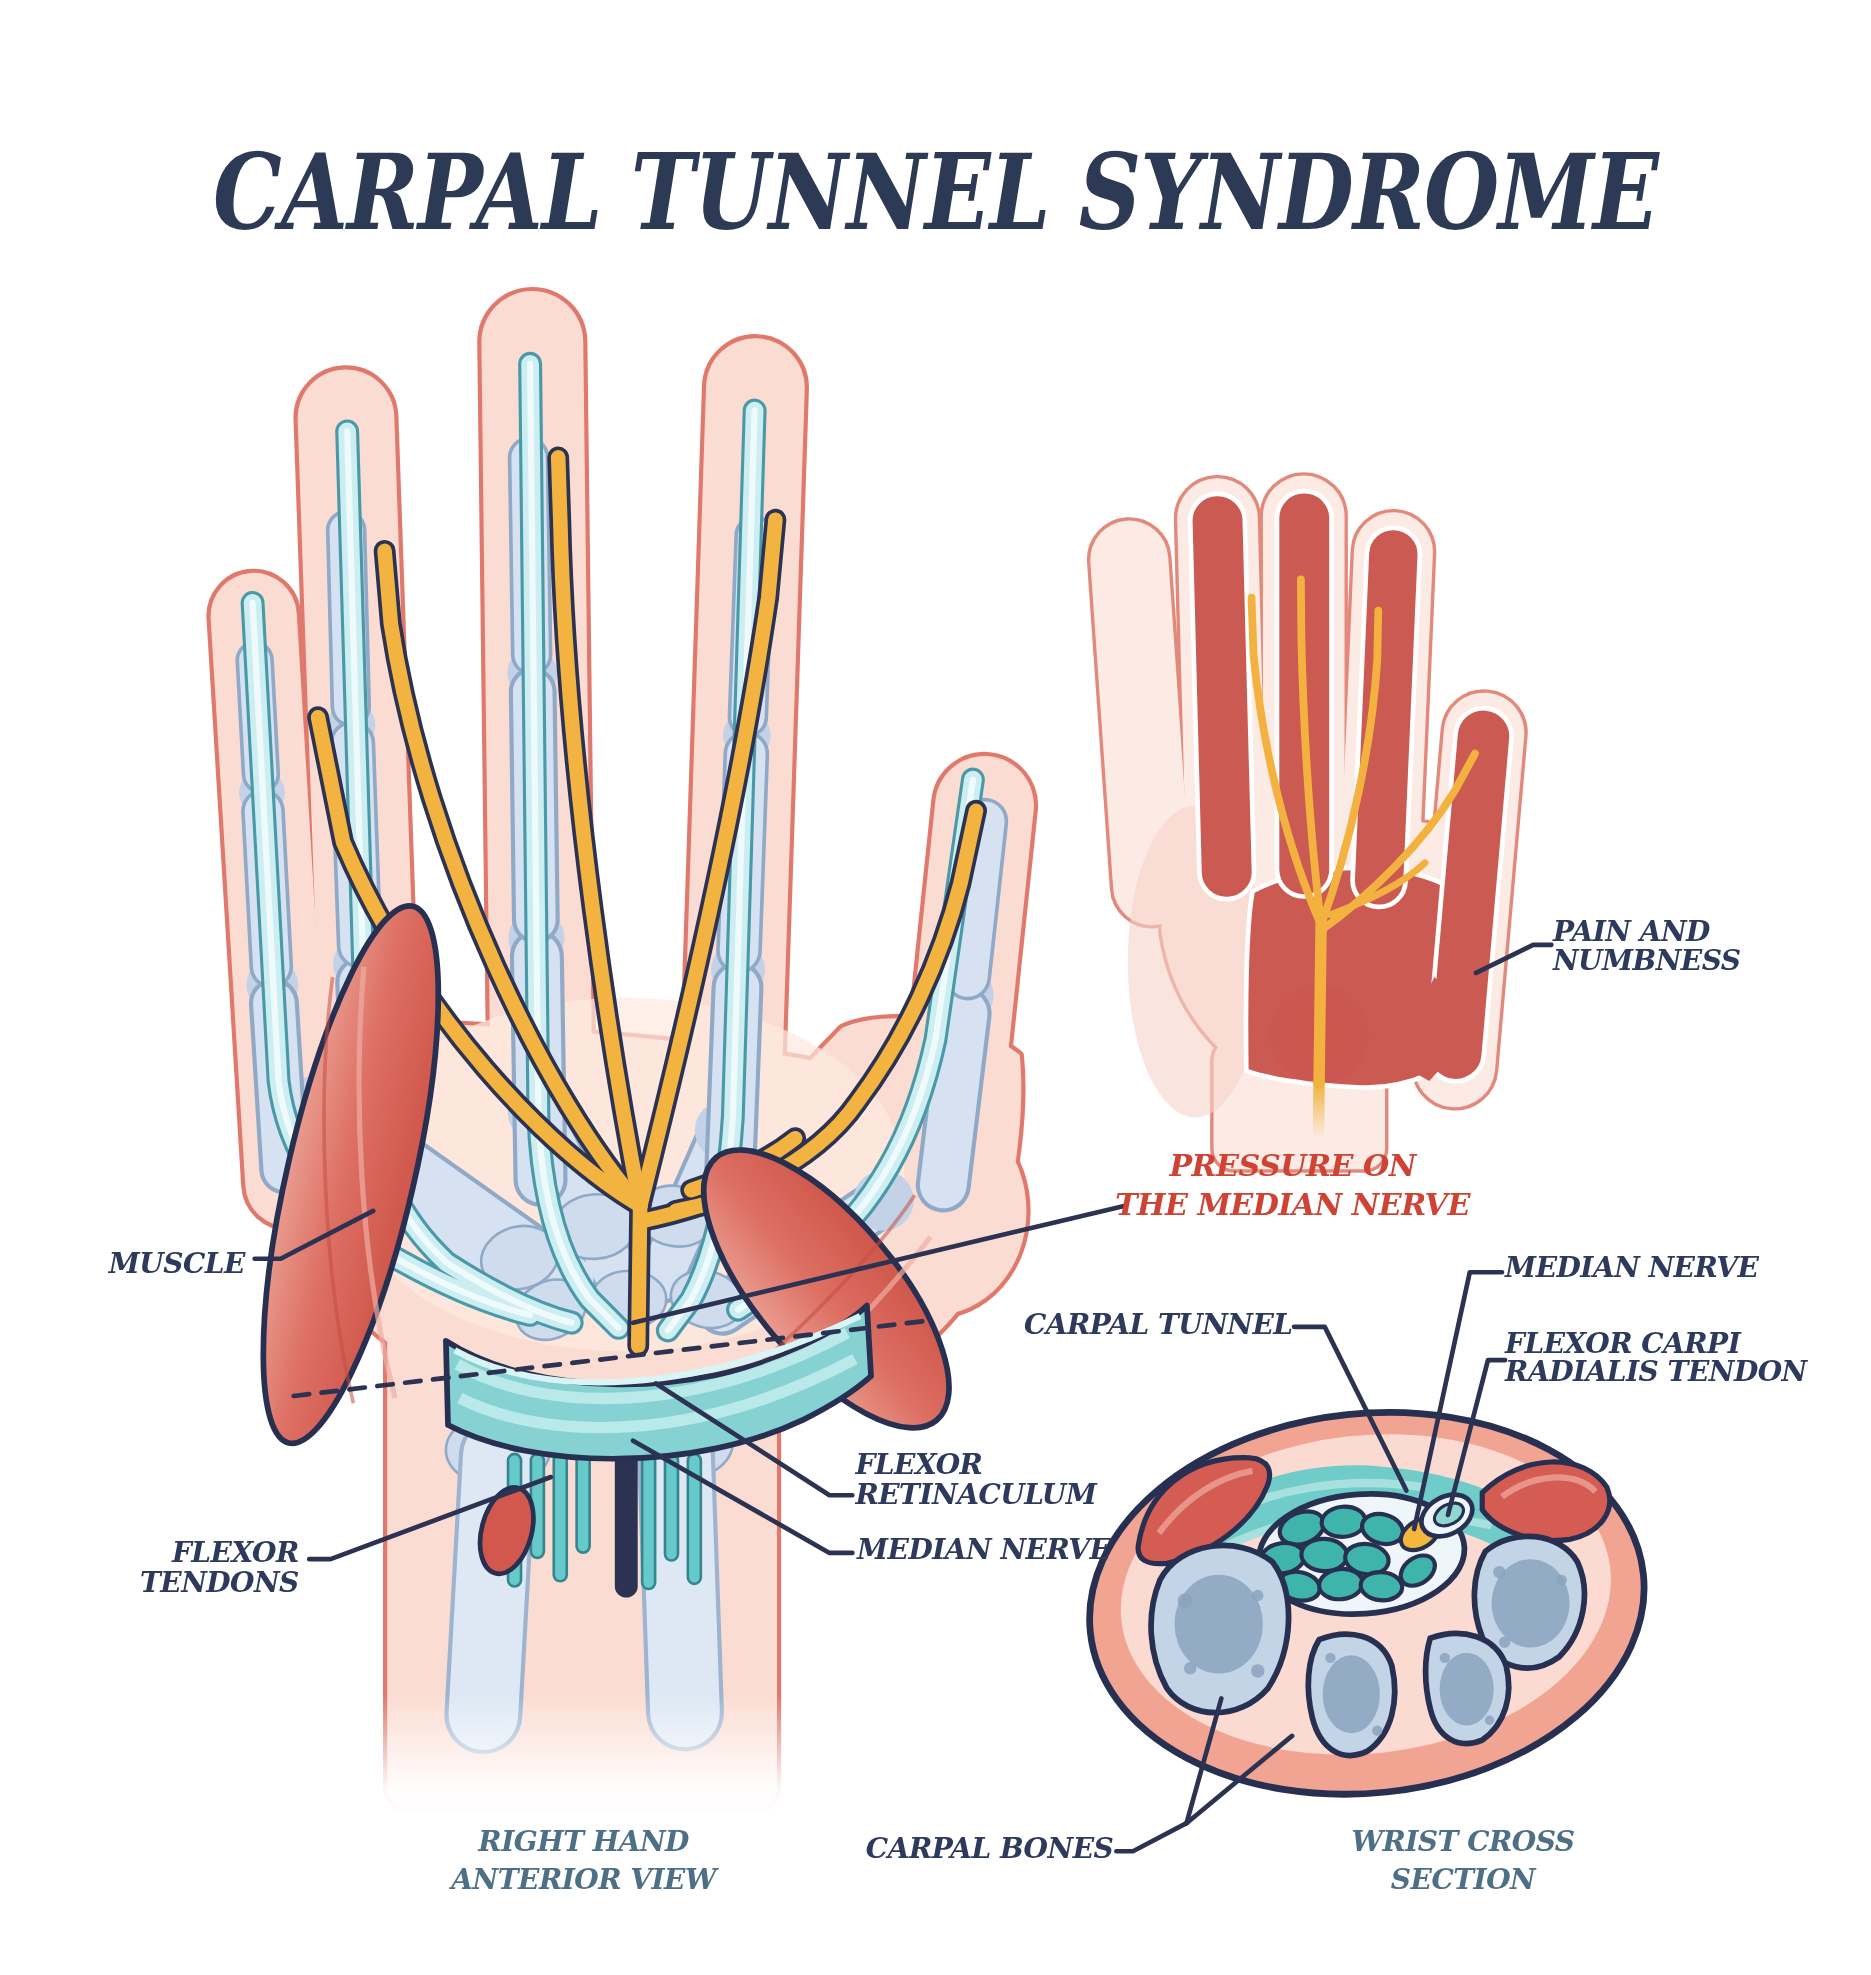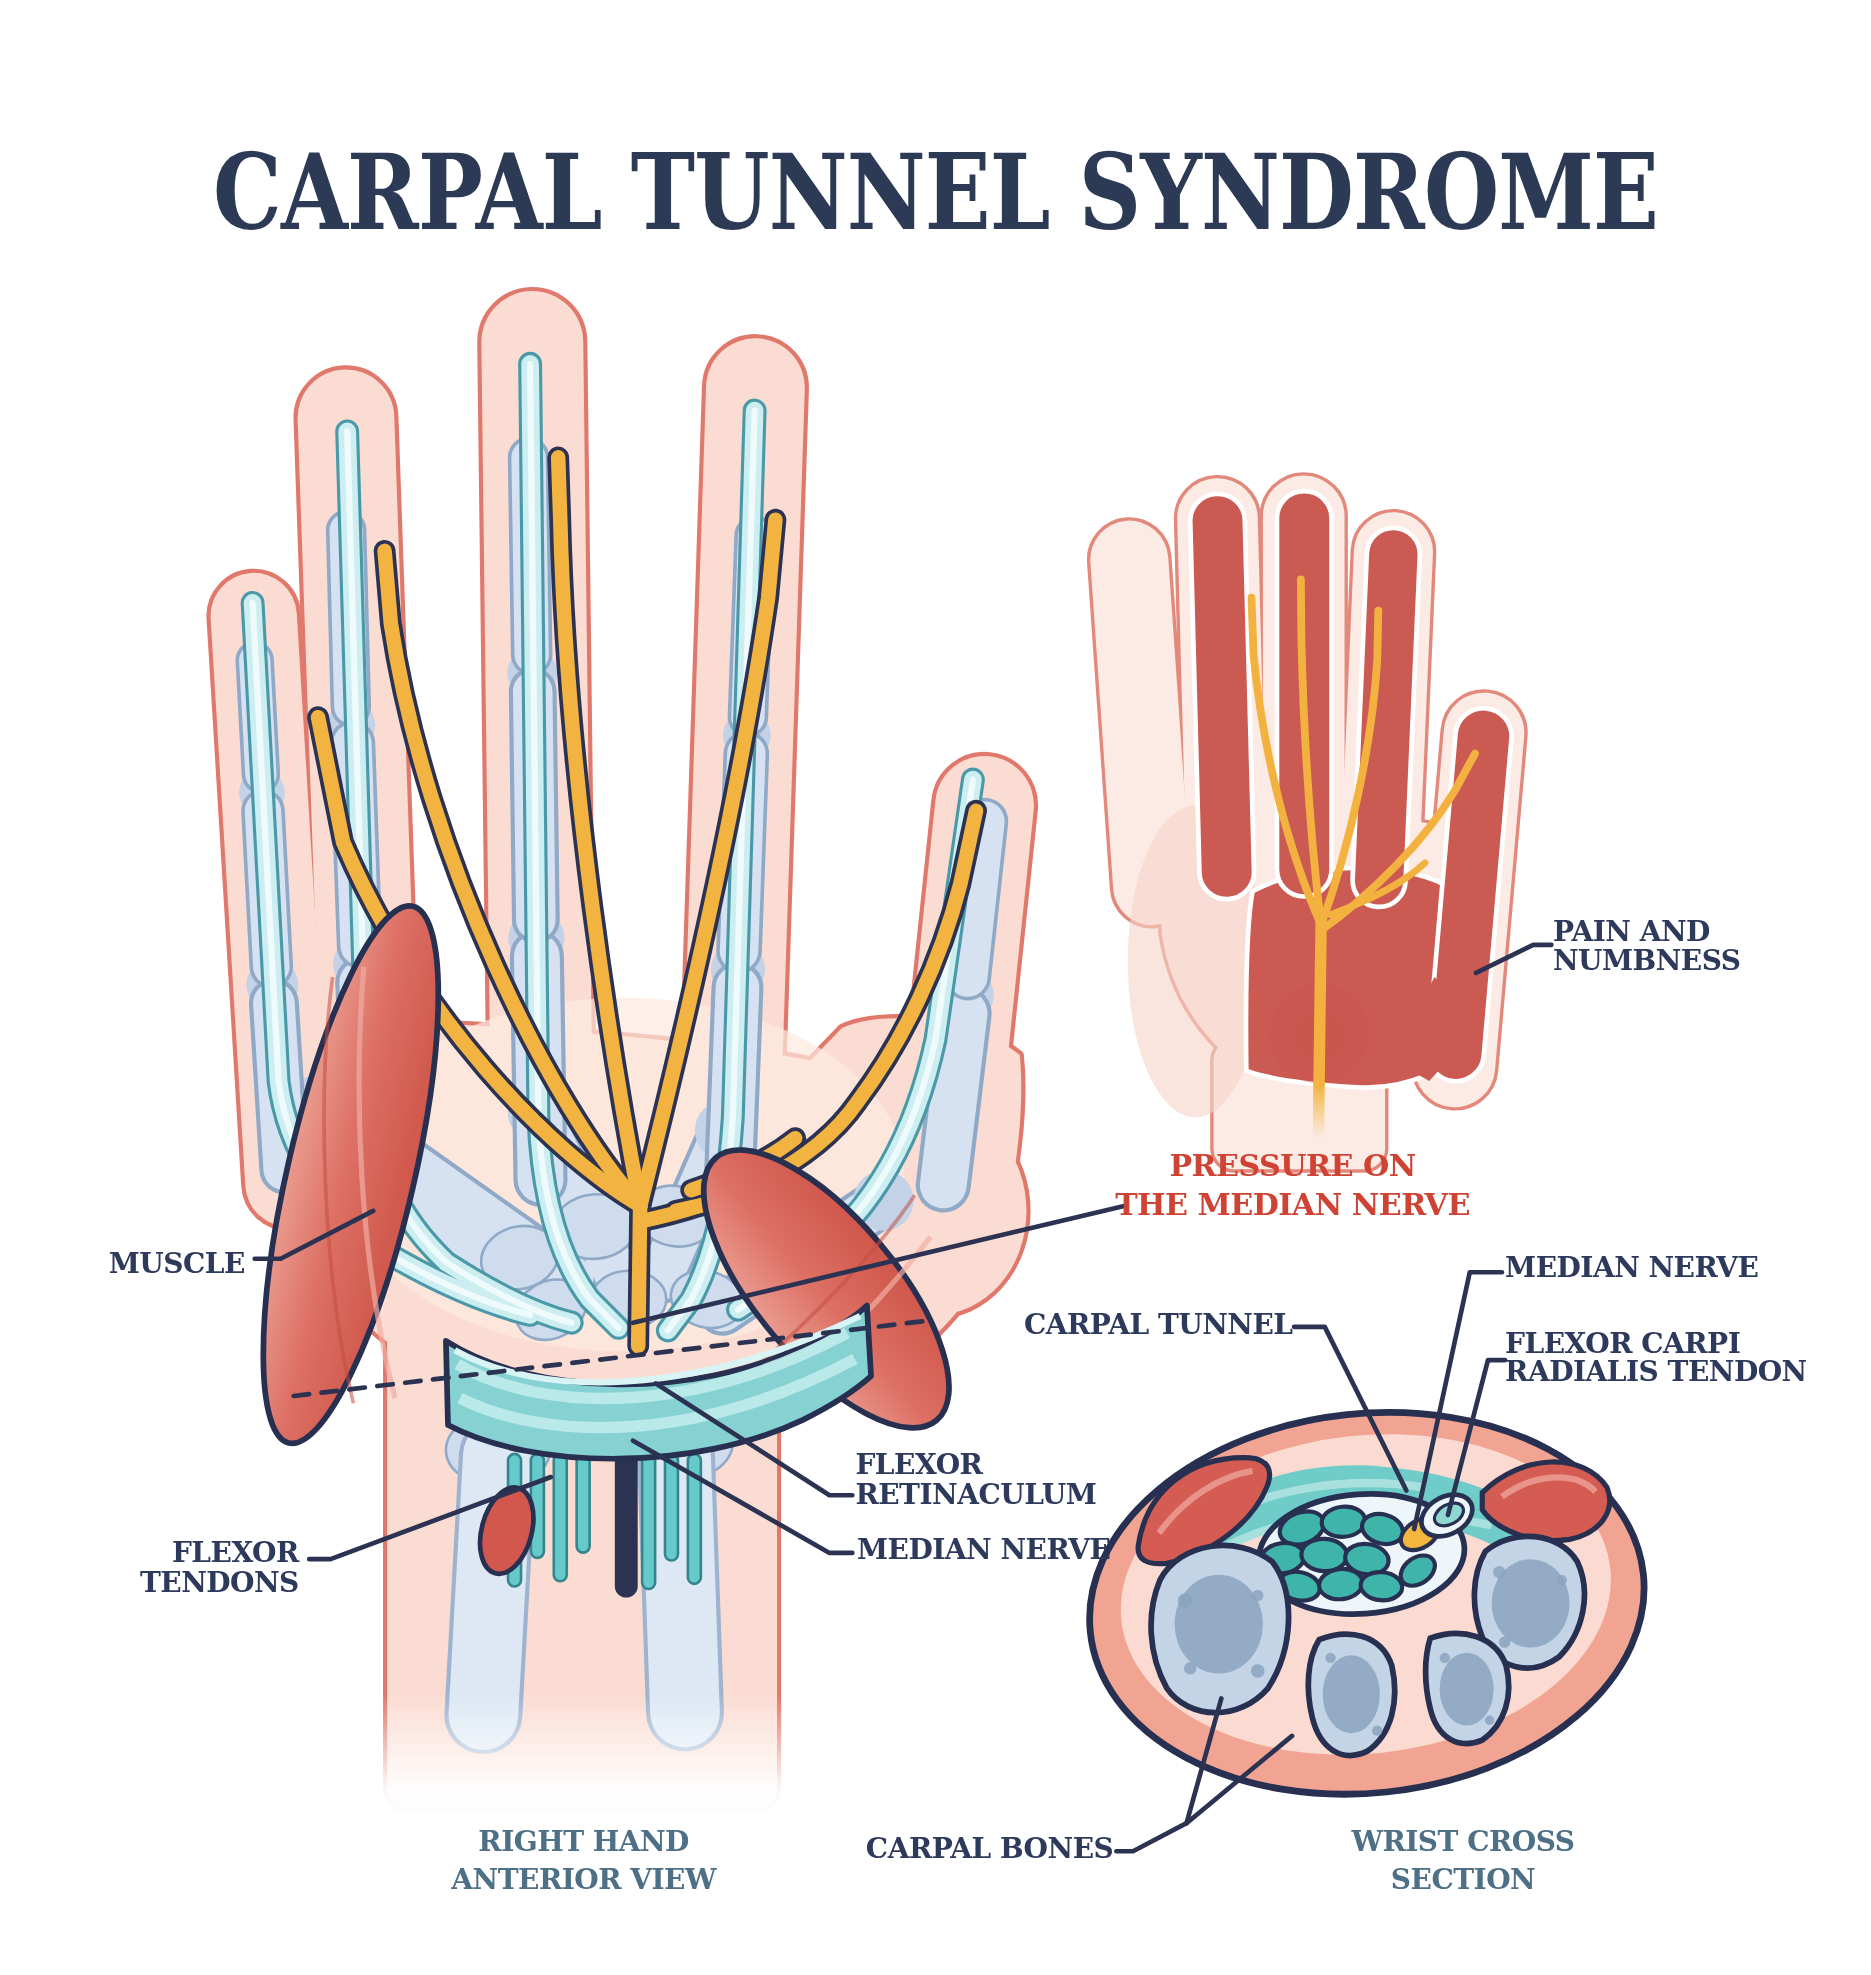--- a/index.html
+++ b/index.html
@@ -1,16 +1,16 @@
 <!DOCTYPE html>
 <html style="font-size:8.3px"><head>
 <meta charset="utf-8">
 <style>
   html,body{margin:0;padding:0;background:#ffffff;}
-  .stage{width:100%;}
+  .stage{width:100%;font-style:italic;}
   svg{display:block;width:100%;height:auto;}
   .lbl{font-family:"DejaVu Serif",serif;font-weight:700;font-size:54px;fill:#2e3a5c;letter-spacing:-1px;}
   .lbl-end{text-anchor:end;}
   .lbl-mid{text-anchor:middle;}
   .lbl-red{fill:#cf4334;font-size:58px;}
   .lbl-slate{fill:#4e7086;}
   .ttl{font-family:"DejaVu Serif",serif;font-weight:700;font-size:200px;fill:#2d3a56;letter-spacing:-2px;text-anchor:middle;}
   .ldr{fill:none;stroke:#2b3252;stroke-width:9;stroke-linecap:round;stroke-linejoin:round;}
   .dash{fill:none;stroke:#2b3252;stroke-width:9;stroke-linecap:round;stroke-dasharray:30 24;}
   .skinS{fill:#fbdcd2;stroke:#e0796c;stroke-width:16;stroke-linejoin:round;}

